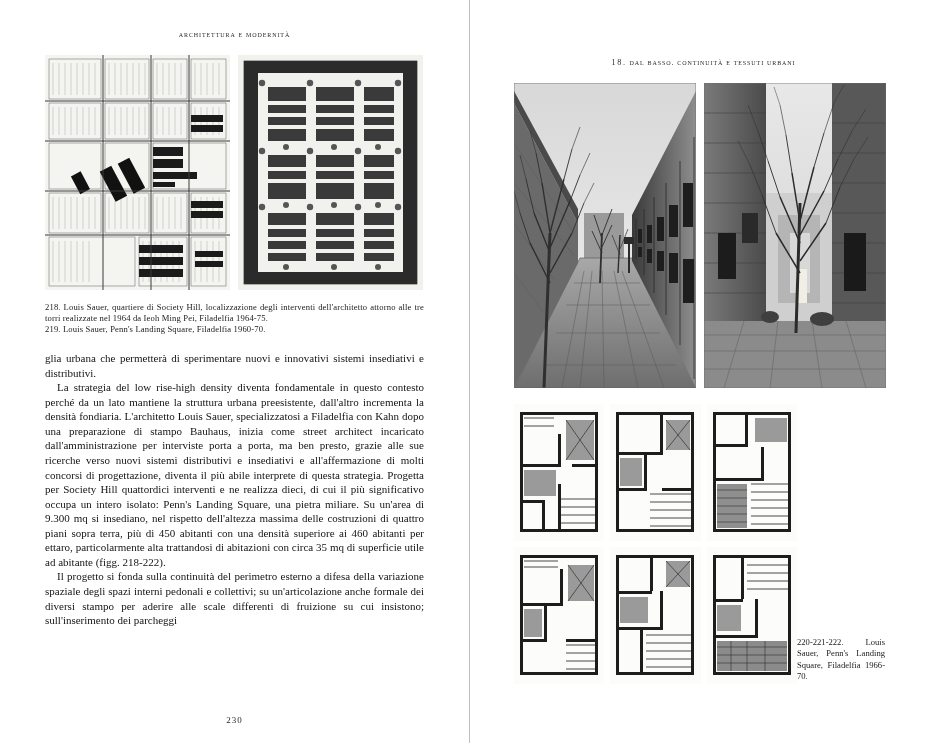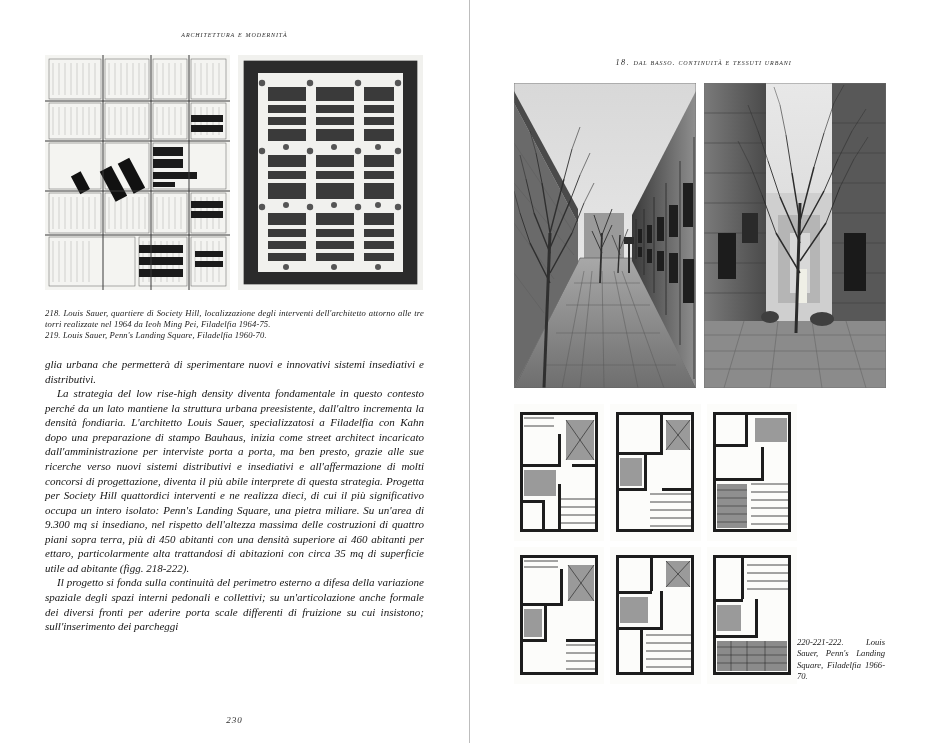--- a/index.html
+++ b/index.html
@@ -26,21 +26,20 @@
     top: 0;
     width: 1px;
     height: 743px;
     background: #bdbdbd;
   }
   .page {
     position: relative;
     width: 469px;
     height: 743px;
     box-sizing: border-box;
-    font-style: italic;
   }
   .page.left { padding: 30px 45px 0 45px; }
   .page.right { padding: 22px 45px 0 45px; margin-top: 36px; }
 
   .running-head {
     text-align: center;
     font-size: 8.2px;
     letter-spacing: 0.9px;
     font-variant: small-caps;
     text-transform: lowercase;
@@ -70,21 +69,21 @@
     position: relative;
     overflow: hidden;
   }
   .caption {
     font-size: 8.6px;
     line-height: 1.28;
     letter-spacing: 0.15px;
     color: #1a1a1a;
     text-align: justify;
   }
-  .caption-block { margin-top: 18px; }
+  .caption-block { margin-top: 12px; }
 
   
   .body-text {
     margin-top: 16px;
     font-size: 11px;
     line-height: 1.325;
     text-align: justify;
     hyphens: auto;
     color: #141414;
   }
@@ -303,21 +302,21 @@
     <div class="caption-block">
       <div class="caption">218. Louis Sauer, quartiere di Society Hill, localizzazione degli interventi dell'architetto attorno alle tre torri realizzate nel 1964 da Ieoh Ming Pei, Filadelfia 1964-75.</div>
     </div>
     <div>
       <div class="caption">219. Louis Sauer, Penn's Landing Square, Filadelfia 1960-70.</div>
     </div>
 
     <div class="body-text">
       <p>glia urbana che permetterà di sperimentare nuovi e innovativi sistemi insediativi e distributivi.</p>
       <p>La strategia del low rise-high density diventa fondamentale in questo contesto perché da un lato mantiene la struttura urbana preesistente, dall'altro incrementa la densità fondiaria. L'architetto Louis Sauer, specializzatosi a Filadelfia con Kahn dopo una preparazione di stampo Bauhaus, inizia come street architect incaricato dall'amministrazione per interviste porta a porta, ma ben presto, grazie alle sue ricerche verso nuovi sistemi distributivi e insediativi e all'affermazione di molti concorsi di progettazione, diventa il più abile interprete di questa strategia. Progetta per Society Hill quattordici interventi e ne realizza dieci, di cui il più significativo occupa un intero isolato: Penn's Landing Square, una pietra miliare. Su un'area di 9.300 mq si insediano, nel rispetto dell'altezza massima delle costruzioni di quattro piani sopra terra, più di 450 abitanti con una densità superiore ai 460 abitanti per ettaro, particolarmente alta trattandosi di abitazioni con circa 35 mq di superficie utile ad abitante (figg. 218-222).</p>
-      <p>Il progetto si fonda sulla continuità del perimetro esterno a difesa della variazione spaziale degli spazi interni pedonali e collettivi; su un'articolazione anche formale dei diversi fronti per aderire porta scale differenti di fruizione su cui insistono; sull'inserimento dei parcheggi</p>
+      <p>Il progetto si fonda sulla continuità del perimetro esterno a difesa della variazione spaziale degli spazi interni pedonali e collettivi; su un'articolazione anche formale dei diversi stampo per aderire alle scale differenti di fruizione su cui insistono; sull'inserimento dei parcheggi</p>
     </div>
 
     <div class="folio">230</div>
   </div>
 
   <div class="page right">
 
     <div class="running-head">
       <span class="num">18.</span>
       <span>Dal basso. Continuità e tessuti urbani</span>

